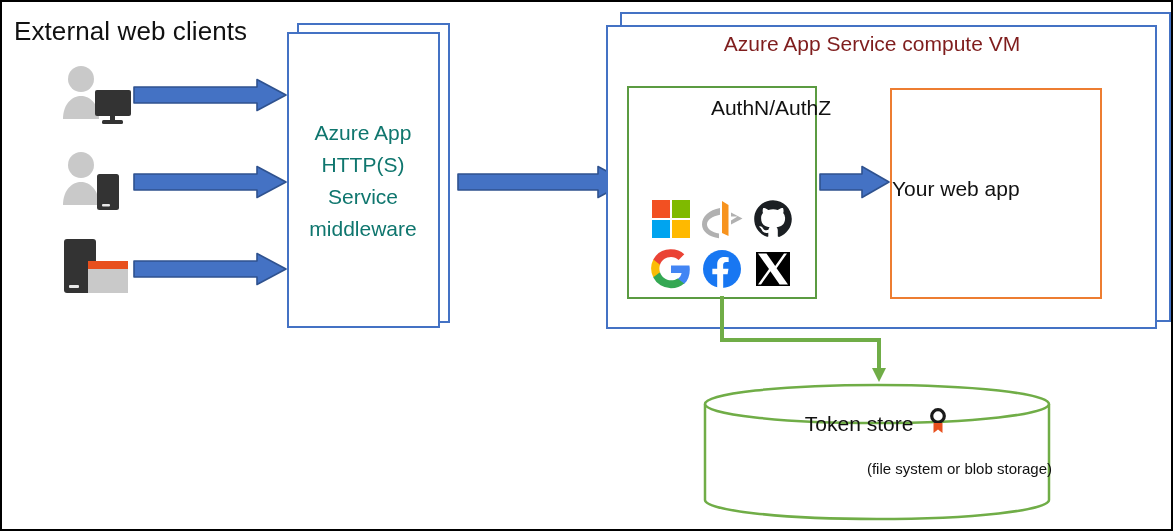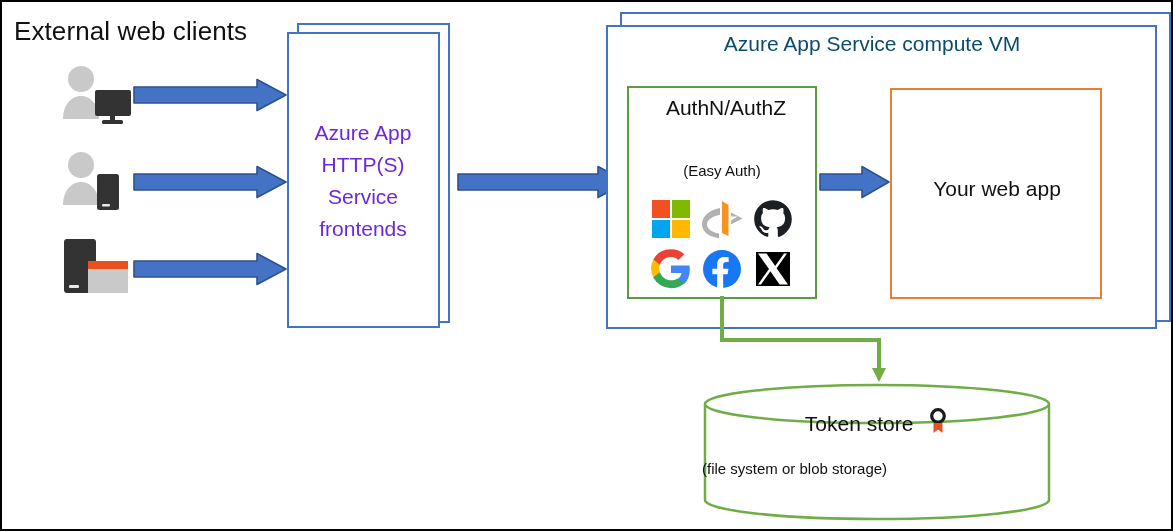--- a/index.html
+++ b/index.html
@@ -28,65 +28,66 @@
     font-size: 26px;
     color: #111111;
     letter-spacing: 0.1px;
     white-space: nowrap;
   }
   .vm-title {
     left: 610px; top: 30px;
     width: 520px;
     text-align: center;
     font-size: 21px;
-    color: #0c4a6e;
+    color: #7f1d1d;
     white-space: nowrap;
   }
   .frontends-text {
     left: 287px; top: 115px;
     width: 148px;
     text-align: center;
     font-size: 21px;
     line-height: 32px;
-    color: #6d28d9;
+    color: #0f766e;
   }
   .mw-title {
     left: 628px; top: 92px;
     width: 192px;
     text-align: center;
     font-size: 21px;
     line-height: 28px;
     color: #111111;
+    padding-left: 45px;
   }
   .mw-sub {
     left: 628px; top: 160px;
     width: 184px;
     text-align: center;
     font-size: 15px;
     color: #111111;
   }
   .webapp-text {
     left: 890px; top: 175px;
     width: 210px;
-    text-align: center;
+    text-align: left;
     font-size: 21px;
     color: #111111;
   }
   .store-title {
     left: 700px; top: 406px;
     width: 350px;
     text-align: center;
     font-size: 21px;
     color: #111111;
     white-space: nowrap;
   }
   .store-sub {
     left: 700px; top: 458px;
     width: 350px;
-    text-align: left;
+    text-align: right;
     font-size: 15px;
     color: #111111;
     white-space: nowrap;
   }
 
   
   .stack-back {
     border: 2px solid #4472c4;
     background: #ffffff;
     box-sizing: border-box;
@@ -185,38 +186,37 @@
     </svg>
   </div>
 
   <div class="abs stack-back" style="left:295px; top:21px; width:153px; height:300px;"></div>
   <div class="abs stack-front" style="left:285px; top:30px; width:153px; height:296px;">
   </div>
   <div class="abs frontends-text nosel">
     <div>Azure App</div>
     <div>HTTP(S)</div>
     <div>Service</div>
-    <div>frontends</div>
+    <div>middleware</div>
   </div>
 
   <div class="abs" style="left:455px; top:163px;">
     <svg class="arrow-svg" width="172" height="34" viewBox="0 0 172 34">
       <path d="M1 9 L141 9 L141 1.5 L170 17 L141 32.5 L141 25 L1 25 Z" fill="#4472c4" stroke="#2f528f" stroke-width="1.6" stroke-linejoin="round"></path>
     </svg>
   </div>
 
   <div class="abs stack-back" style="left:618px; top:10px; width:551px; height:310px;"></div>
   <div class="abs stack-front" style="left:604px; top:23px; width:551px; height:304px;"></div>
   <div class="abs vm-title nosel">Azure App Service compute VM</div>
 
   <div class="abs box-green" style="left:625px; top:84px; width:190px; height:213px;"></div>
   <div class="abs mw-title nosel">
     <div>AuthN/AuthZ</div>
   </div>
-  <div class="abs mw-sub nosel">(Easy Auth)</div>
 
   <div class="abs logo-grid">
 
     <span>
       <svg width="40" height="40" viewBox="0 0 40 40">
         <rect x="1" y="1" width="18" height="18" fill="#f25022"></rect>
         <rect x="21" y="1" width="18" height="18" fill="#7fba00"></rect>
         <rect x="1" y="21" width="18" height="18" fill="#00a4ef"></rect>
         <rect x="21" y="21" width="18" height="18" fill="#ffb900"></rect>
       </svg>

